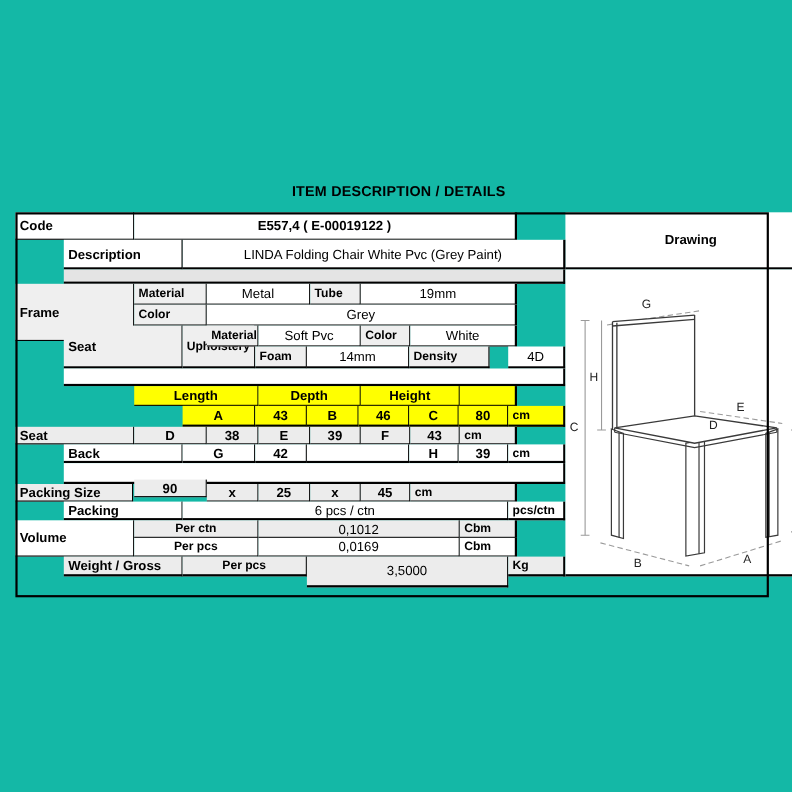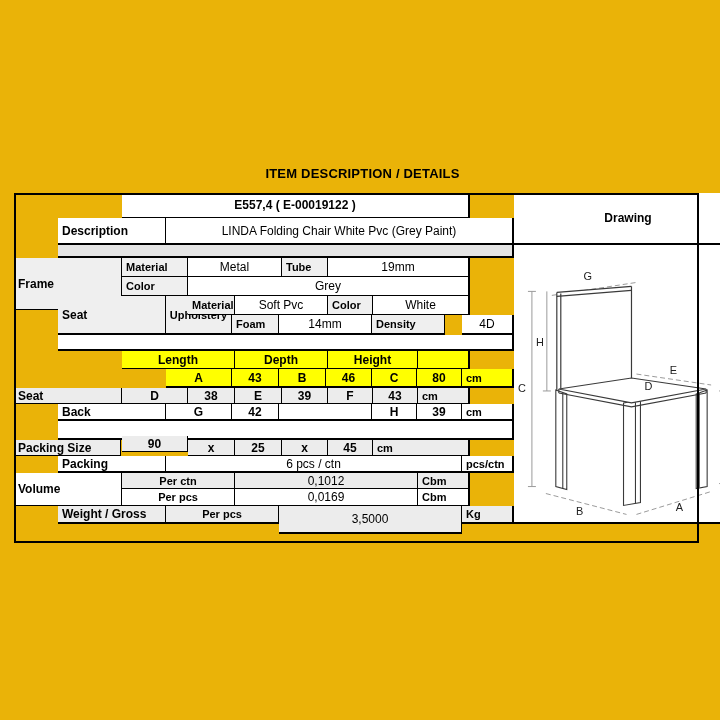--- a/index.html
+++ b/index.html
@@ -1,16 +1,16 @@
 <!DOCTYPE html>
 <html><head>
 <meta charset="utf-8">
 <style>
   html,body{margin:0;padding:0;background:#ffffff;}
-  #page{position:relative;width:720px;height:720px;background:#eab308;
+  #page{position:relative;width:720px;height:720px;background:#14b8a6;
         font-family:"Liberation Sans", sans-serif;color:#000;}
   #doc-title{position:absolute;left:20px;top:166px;width:685px;text-align:center;
              font-size:13px;font-weight:bold;letter-spacing:.2px;}
   .c{position:absolute;box-sizing:border-box;display:flex;align-items:center;
      font-size:12px;border-right:1px solid #000;border-bottom:1px solid #000;
      padding:0 4px;white-space:nowrap;overflow:hidden;background:#fff;}
   .ctr{justify-content:center;padding:0;}
   .bold{font-weight:bold;}
   .sm{font-size:11px;}
   .br2{border-right-width:2px;}
@@ -25,20 +25,21 @@
   #drawing-cell{padding:0;}
   svg text{font-family:"Liberation Sans", sans-serif;font-size:11px;fill:#222;}
 </style>
 </head>
 <body>
 
 <div id="page">
 
   <div id="doc-title">ITEM DESCRIPTION / DETAILS</div>
 
+  <div class="c bold" style="left:14px;top:193px;width:108px;height:25px">Code</div>
   <div class="c bold ctr br2" style="left:122px;top:193px;width:348px;height:25px">E557,4 ( E-00019122 )</div>
   <div class="c bold ctr bb2" style="left:470px;top:193px;width:229px;height:52px">Drawing</div>
   <div class="c ctr br2 bb2" style="left:122px;top:218px;width:348px;height:27px">LINDA Folding Chair White Pvc (Grey Paint)</div>
   <div class="c bold bb2" style="left:14px;top:218px;width:108px;height:27px">Description</div>
 
   <div class="c sp br2 bb2" style="left:14px;top:245px;width:456px;height:13px"></div>
 
   <div class="c bold lab" style="left:14px;top:258px;width:108px;height:52px">Frame</div>
   <div class="c bold sm lab" style="left:122px;top:258px;width:66px;height:19px">Material</div>
   <div class="c ctr" style="left:188px;top:258px;width:94px;height:19px">Metal</div>

